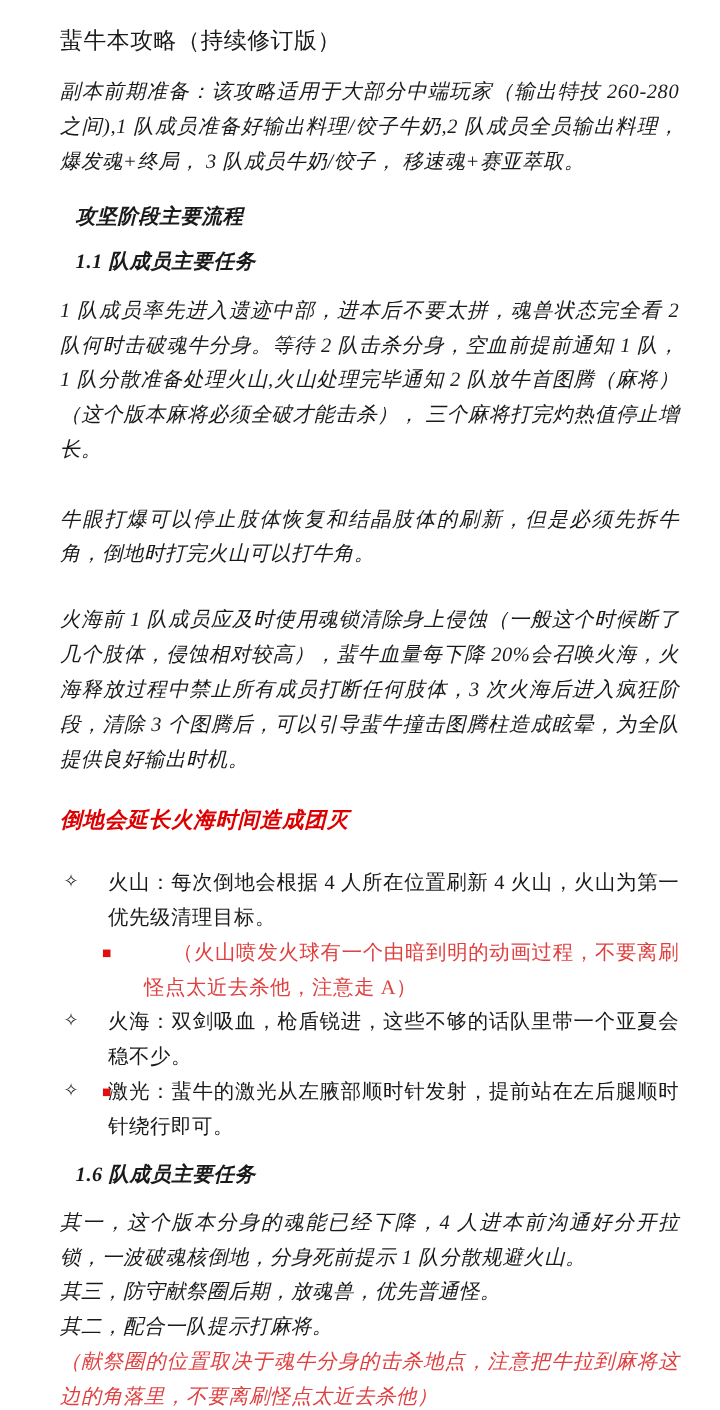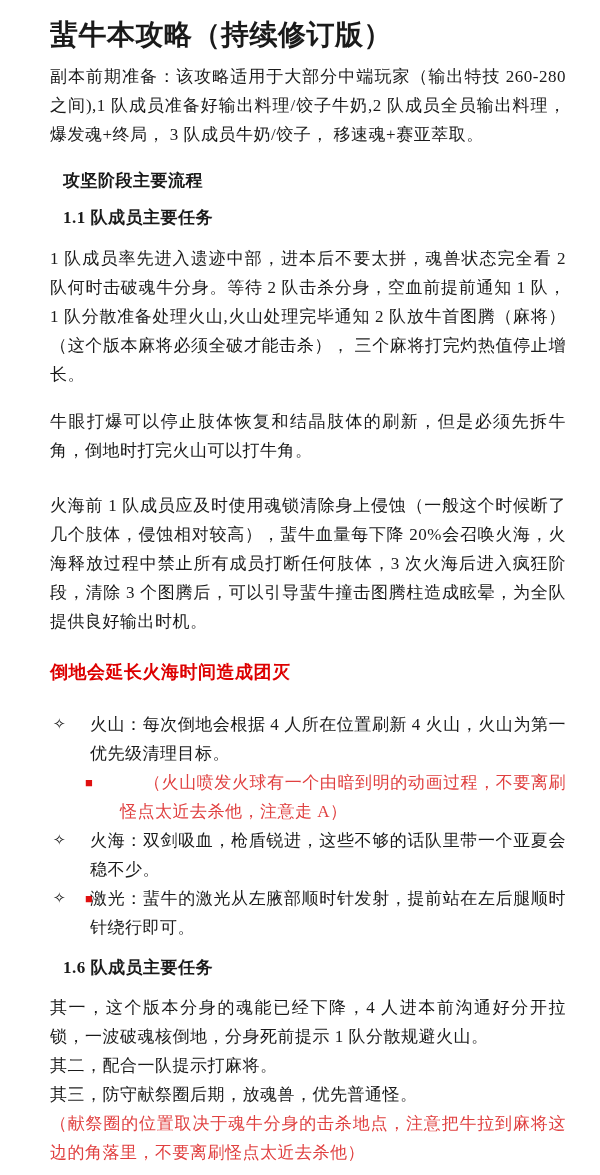--- a/index.html
+++ b/index.html
@@ -16,42 +16,43 @@
     width: 600px;
     height: 1175px;
     color: var(--text-black);
     font-family: "Liberation Serif", "DejaVu Serif", serif;
     overflow: hidden;
   }
   .doc {
     padding: 20px 34px 0 50px;
   }
   .title {
-    font-size: 28px;
-    font-weight: bold;
+    font-size: 19px;
+    font-weight: normal;
     line-height: 30px;
     margin: 0 0 12px 0;
     letter-spacing: 0.5px;
   }
   p, .para {
     font-size: 17px;
     line-height: 29px;
     margin: 0;
     text-align: justify;
     letter-spacing: 0.5px;
+    font-style: italic;
   }
   .head {
     font-weight: bold;
     line-height: 24px;
     font-size: 17px;
     margin: 13px;
   }
   .mt-stage   { margin-top: 20px; }
   .mt-para1   { margin-top: 14px; }
-  .mt-bulleye { margin-top: 18px; }
+  .mt-bulleye { margin-top: 29px; }
   .mt-firesea { margin-top: 26px; }
   .skills-heading {
     color: var(--heading-red);
     font-weight: bold;
     font-size: 18px;
     line-height: 24px;
     margin: 24px 0 0 0;
   }
   .skills-list {
     list-style: none;
@@ -134,17 +135,17 @@
       <span class="square-bullet">■</span>
     </li>
     <li class="skill-item">
       <span class="diamond-bullet">✧</span>
       <span>激光：蜚牛的激光从左腋部顺时针发射，提前站在左后腿顺时针绕行即可。</span>
     </li>
   </ul>
 
   <p class="head mt-team2">1.6 队成员主要任务</p>
   <p class="para">其一，这个版本分身的魂能已经下降，4 人进本前沟通好分开拉锁，一波破魂核倒地，分身死前提示 1 队分散规避火山。</p>
+  <p class="para">其三，防守献祭圈后期，放魂兽，优先普通怪。</p>
   <p class="para">其二，配合一队提示打麻将。</p>
-  <p class="para">其三，防守献祭圈后期，放魂兽，优先普通怪。</p>
   <p class="para red-note">（献祭圈的位置取决于魂牛分身的击杀地点，注意把牛拉到麻将这边的角落里，不要离刷怪点太近去杀他）</p>
 
 </div>
 
 </body></html>

